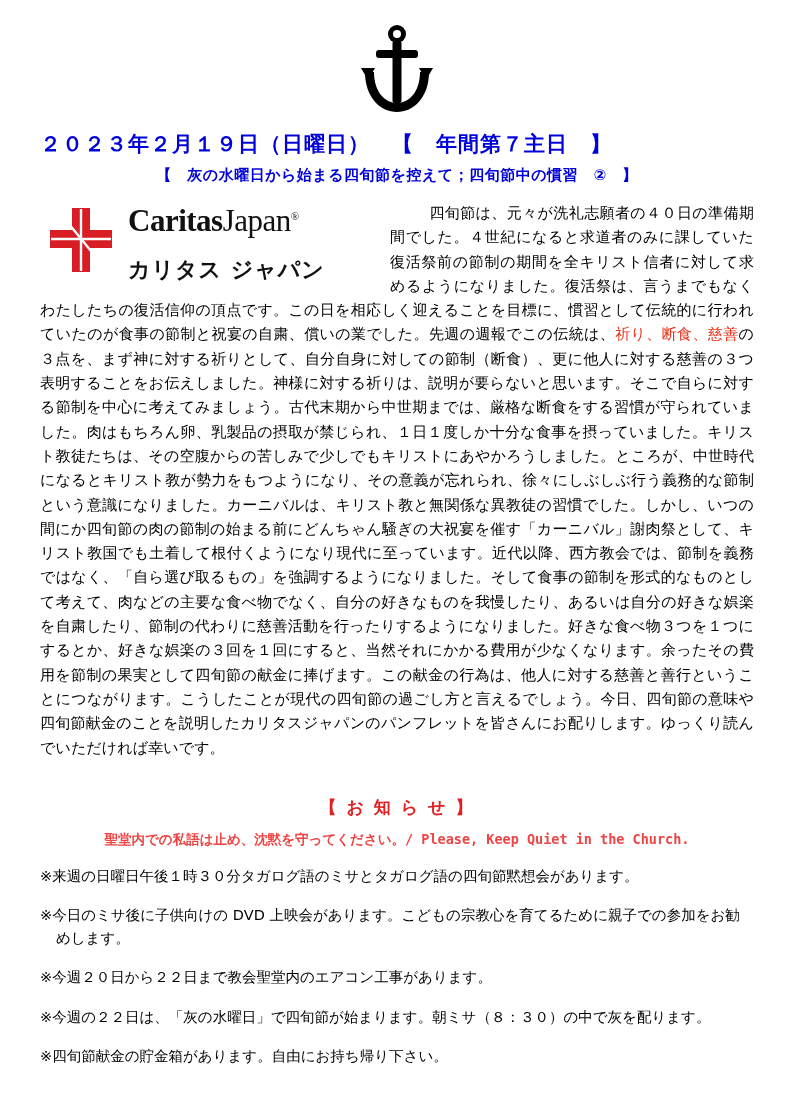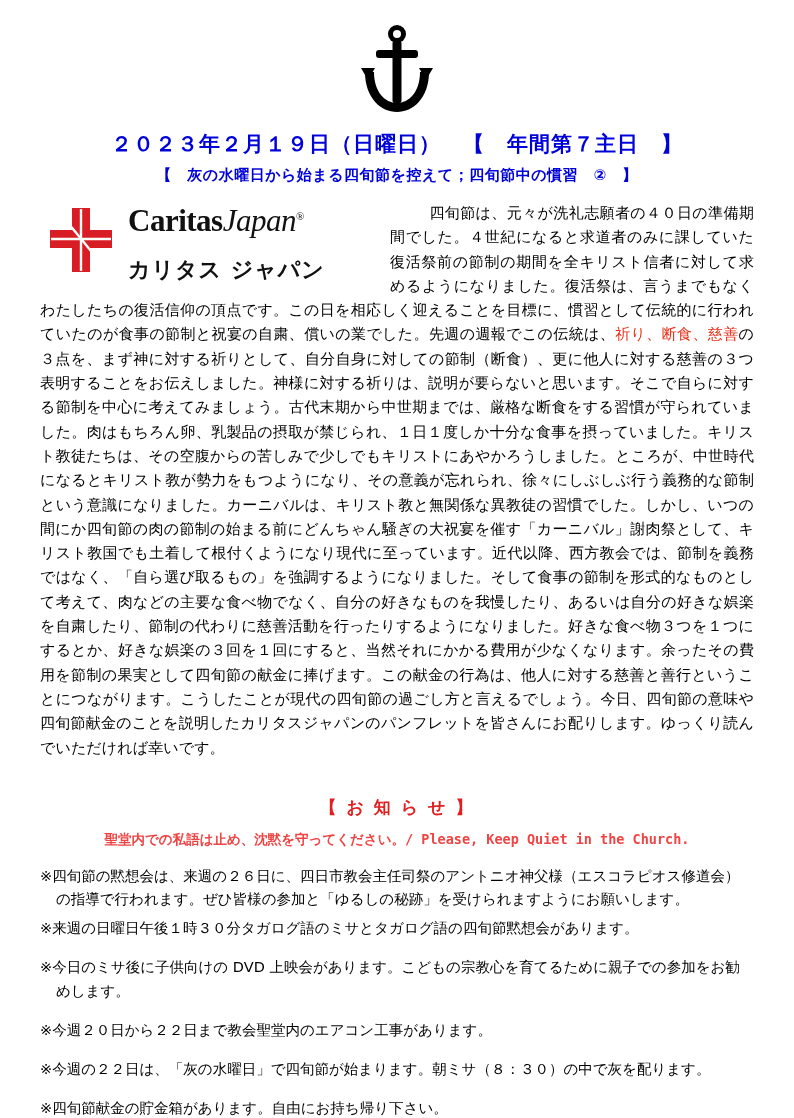--- a/index.html
+++ b/index.html
@@ -24,21 +24,20 @@
 
   
   .logo-wrap {
     text-align: center;
     margin: 6px 0 10px 0;
   }
   .logo-wrap svg { display: inline-block; }
 
   
   .date-line {
-    text-align: center;
     color: #0000d8;
     font-weight: bold;
     font-size: 21px;
     letter-spacing: 1px;
     margin: 6px 0 2px 0;
     font-family: "DejaVu Sans", "Liberation Sans", sans-serif;
   }
   .sub-line {
     text-align: center;
     color: #0000d8;
@@ -81,21 +80,21 @@
   }
   .caritas-en {
     font-family: "Liberation Serif", "DejaVu Serif", serif;
     font-weight: bold;
     font-size: 31px;
     line-height: 1.05;
     letter-spacing: -0.5px;
     color: #111;
     white-space: nowrap;
   }
-  .caritas-en .light { font-weight: normal; font-style: italic; }
+  .caritas-en .light { font-weight: normal; }
   .caritas-en .reg {
     font-size: 11px;
     vertical-align: super;
     font-weight: normal;
   }
   .caritas-ja {
     font-family: "DejaVu Sans", "Liberation Sans", sans-serif;
     font-weight: bold;
     font-size: 22px;
     letter-spacing: 1px;
@@ -187,24 +186,20 @@
 
     <p class="indent" style="margin:0;"><span>　四旬節は、元々が洗礼志願者の４０日の準備期間でした。４世紀になると求道者のみに課していた復活祭前の節制の期間を全キリスト信者に対して求めるようになりました。復活祭は、言うまでもなくわたしたちの復活信仰の頂点です。この日を相応しく迎えることを目標に、慣習として伝統的に行われていたのが食事の節制と祝宴の自粛、償いの業でした。先週の週報でこの伝統は、</span><span class="hl">祈り、断食、慈善</span><span>の３点を、まず神に対する祈りとして、自分自身に対しての節制（断食）、更に他人に対する慈善の３つ表明することをお伝えしました。神様に対する祈りは、説明が要らないと思います。そこで自らに対する節制を中心に考えてみましょう。古代末期から中世期までは、厳格な断食をする習慣が守られていました。肉はもちろん卵、乳製品の摂取が禁じられ、１日１度しか十分な食事を摂っていました。キリスト教徒たちは、その空腹からの苦しみで少しでもキリストにあやかろうしました。ところが、中世時代になるとキリスト教が勢力をもつようになり、その意義が忘れられ、徐々にしぶしぶ行う義務的な節制という意識になりました。カーニバルは、キリスト教と無関係な異教徒の習慣でした。しかし、いつの間にか四旬節の肉の節制の始まる前にどんちゃん騒ぎの大祝宴を催す「カーニバル」謝肉祭として、キリスト教国でも土着して根付くようになり現代に至っています。近代以降、西方教会では、節制を義務ではなく、「自ら選び取るもの」を強調するようになりました。そして食事の節制を形式的なものとして考えて、肉などの主要な食べ物でなく、自分の好きなものを我慢したり、あるいは自分の好きな娯楽を自粛したり、節制の代わりに慈善活動を行ったりするようになりました。好きな食べ物３つを１つにするとか、好きな娯楽の３回を１回にすると、当然それにかかる費用が少なくなります。余ったその費用を節制の果実として四旬節の献金に捧げます。この献金の行為は、他人に対</span><span>する慈善と善行ということにつながります。こうしたことが現代の四旬節の過ごし方と言えるでしょう。今日、四旬節の意味や四旬節献金のことを説明したカリタスジャパンのパンフレットを皆さんにお配りします。ゆっくり読んでいただければ幸いです。</span></p>
     <div class="clearer"></div>
   </div>
 
   <div class="notice-title">【 お 知 ら せ 】</div>
   <div class="notice-quiet">聖堂内での私語は止め、沈黙を守ってください。/ Please, Keep Quiet in the Church.</div>
 
   <div class="notice-list">
     <div class="notice-item">
-      <span>※四旬節の黙想会は、来週の２６日に、四日市教会主任司祭のアントニオ神父様（エスコラピオス修道会）</span>
-      <span class="cont">の指導で行われます。ぜひ皆様の参加と「ゆるしの秘跡」を受けられますようにお願いします。</span>
-    </div>
-    <div class="notice-item">
       <span>※来週の日曜日午後１時３０分タガログ語のミサとタガログ語の四旬節黙想会があります。</span>
     </div>
     <div class="notice-item gap">
       <span>※今日のミサ後に子供向けの DVD 上映会があります。こどもの宗教心を育てるために親子での参加をお勧</span>
       <span class="cont">めします。</span>
     </div>
     <div class="notice-item gap">
       <span>※今週２０日から２２日まで教会聖堂内のエアコン工事があります。</span>
     </div>
     <div class="notice-item gap">

